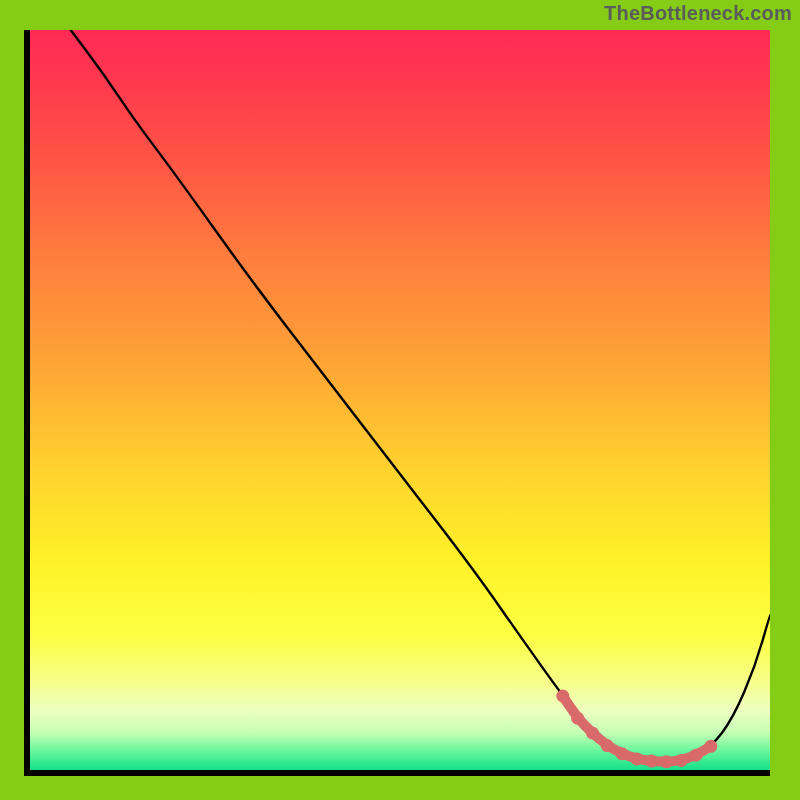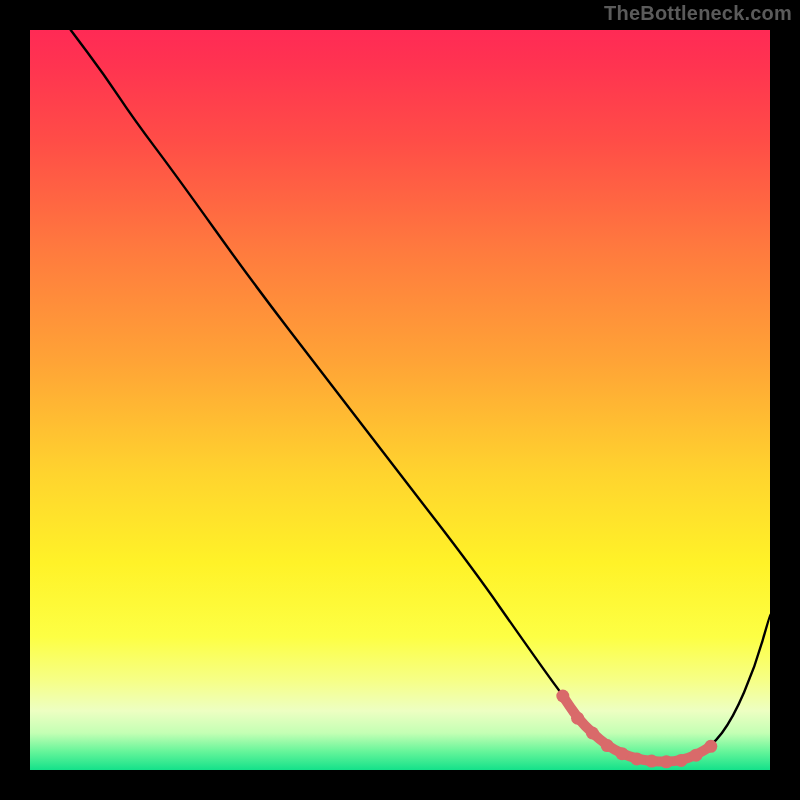--- a/index.html
+++ b/index.html
@@ -7,21 +7,21 @@
     padding: 0;
     width: 800px;
     height: 800px;
     overflow: hidden;
     font-family: Arial, Helvetica, sans-serif;
   }
   .canvas-wrap {
     position: relative;
     width: 800px;
     height: 800px;
-    background: #000000;
+    background: #84cc16;
   }
   .watermark {
     position: absolute;
     top: 2px;
     right: 8px;
     font-size: 20px;
     font-weight: 600;
     color: #5b5b5b;
     letter-spacing: 0.2px;
     z-index: 5;

